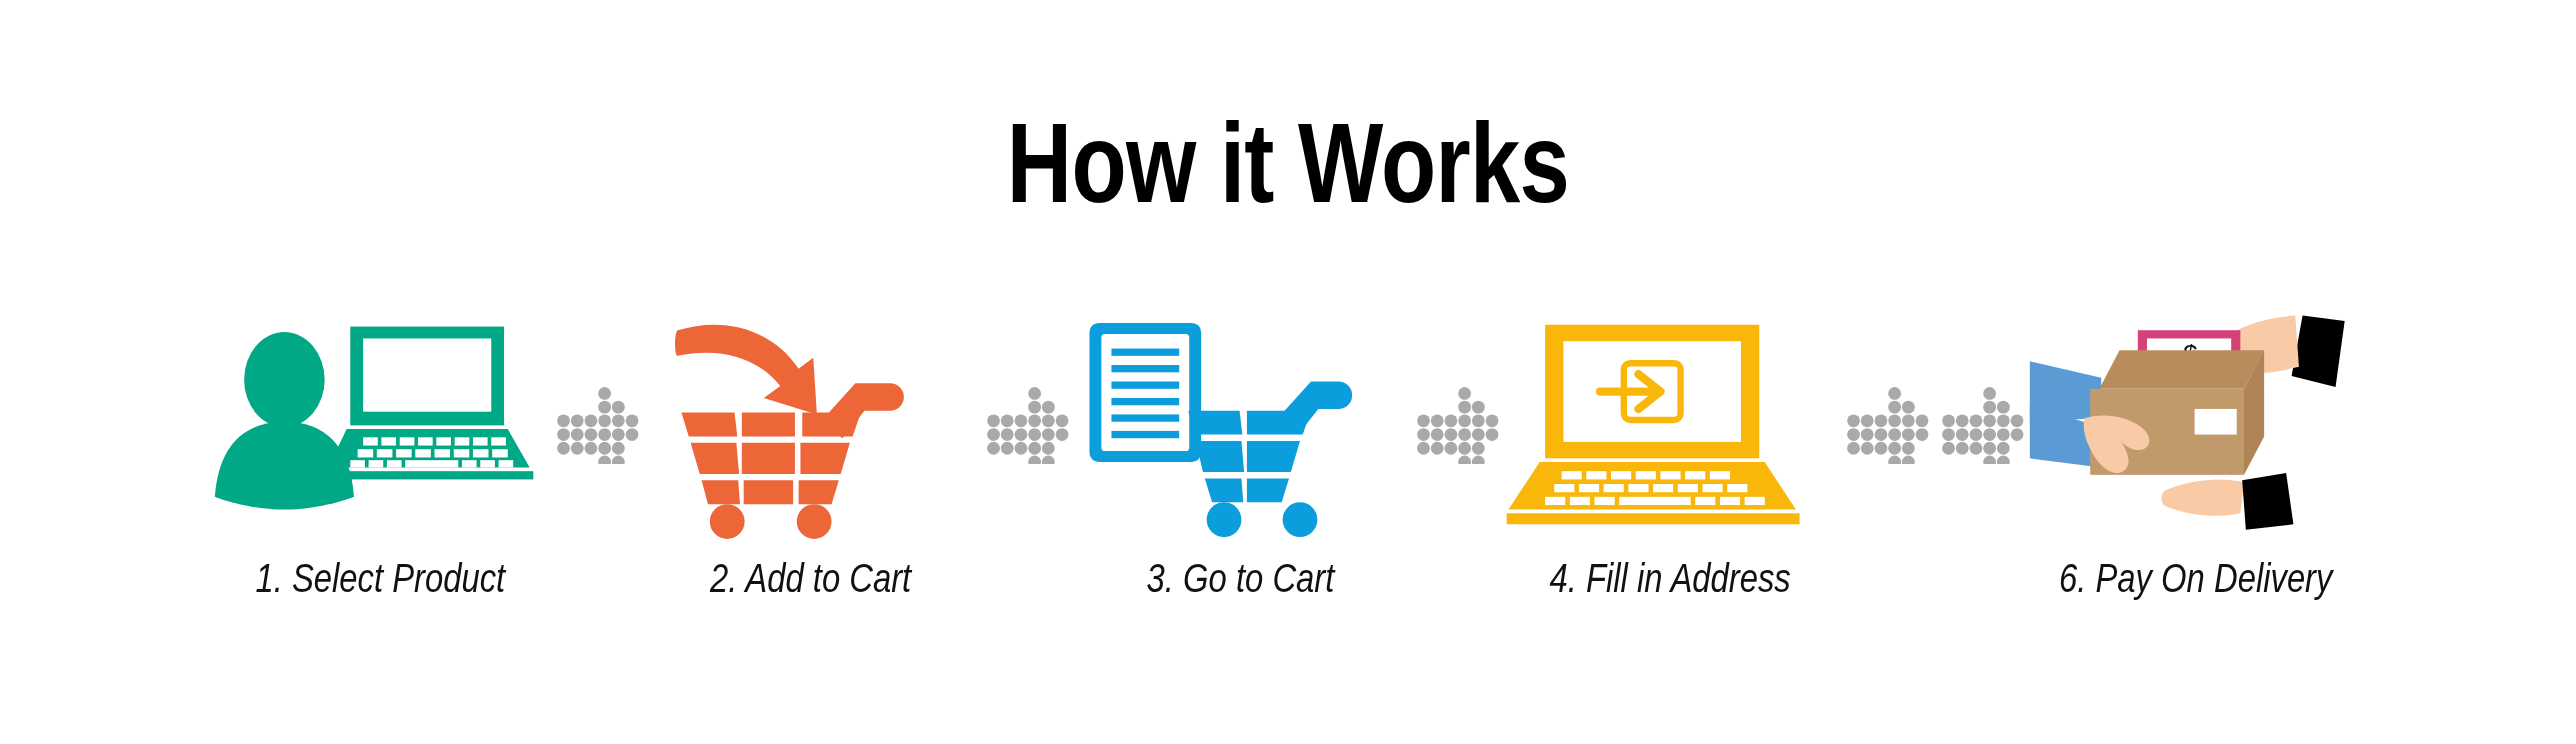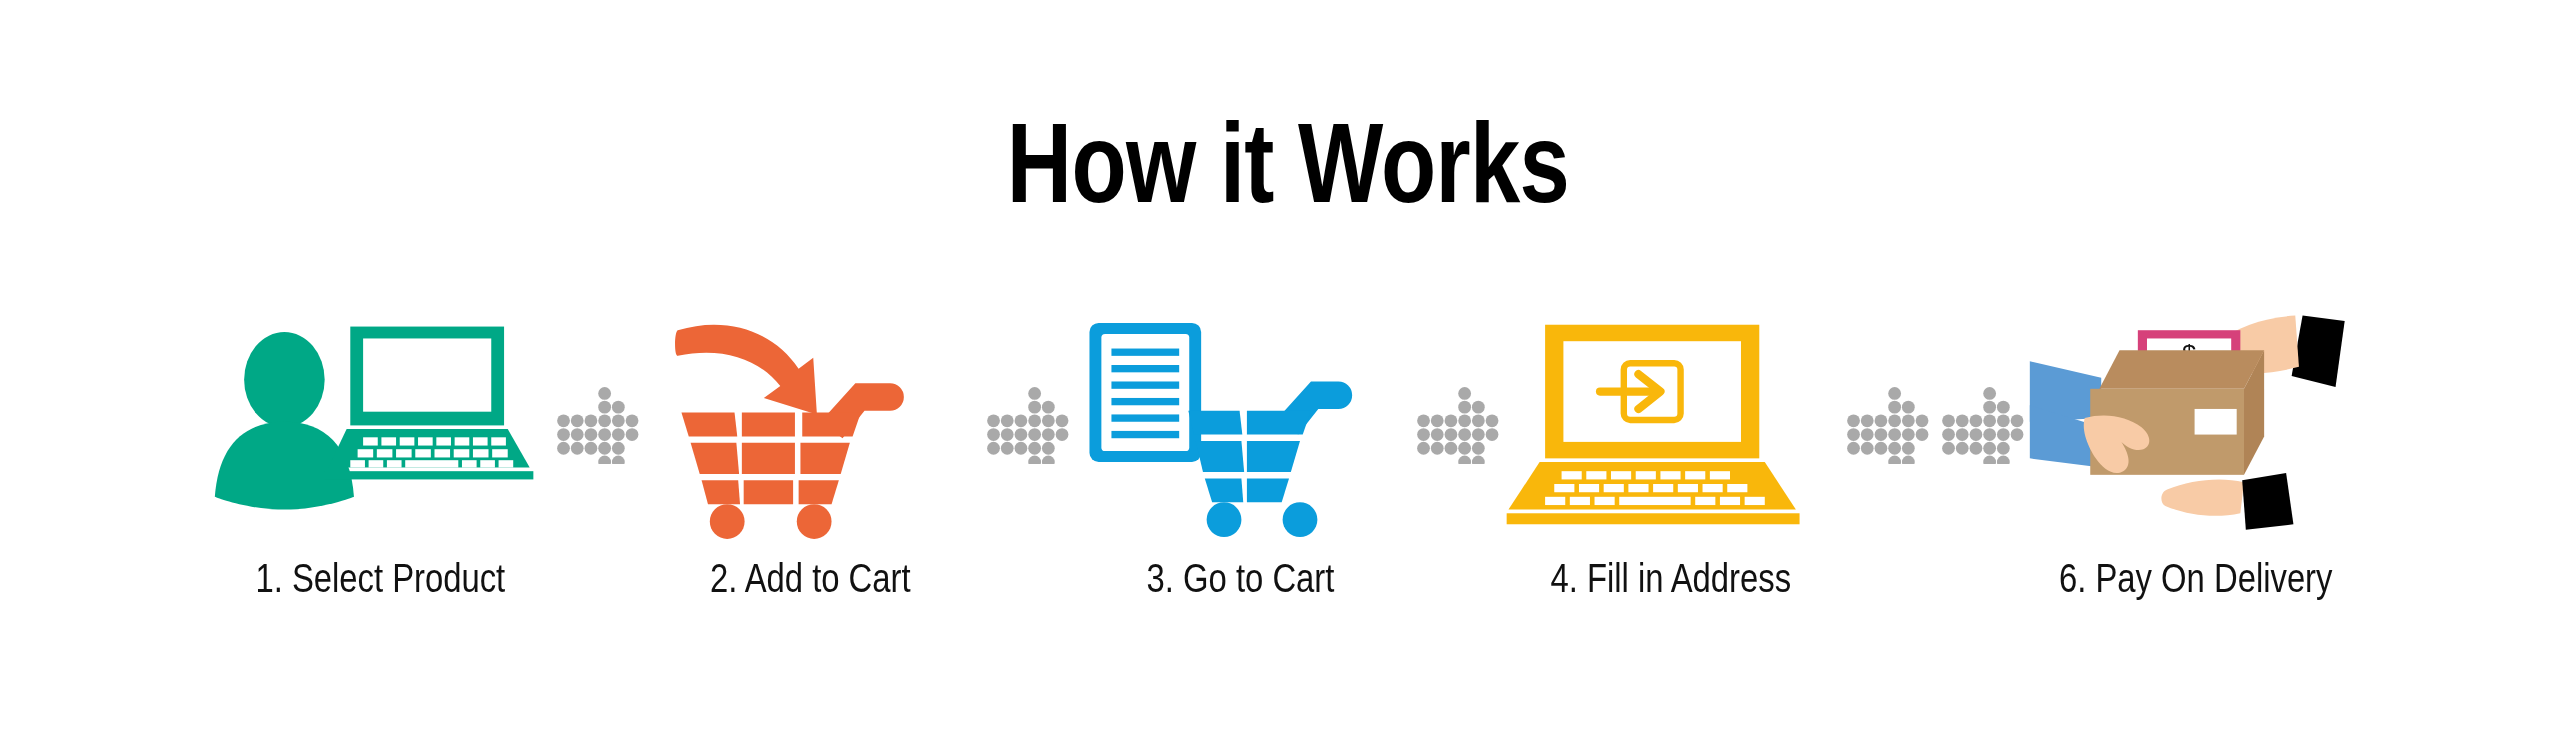--- a/index.html
+++ b/index.html
@@ -33,20 +33,21 @@
   }
 
   
   .steps{
     position:absolute;
     top:302px;left:0;
     width:2576px;
     display:flex;
     align-items:flex-start;
     justify-content:center;
+    font-style:italic;
   }
   .step{
     width:335px;
     display:flex;
     flex-direction:column;
     align-items:center;
   }
   .art{
     width:335px;height:229px;
     position:relative;

